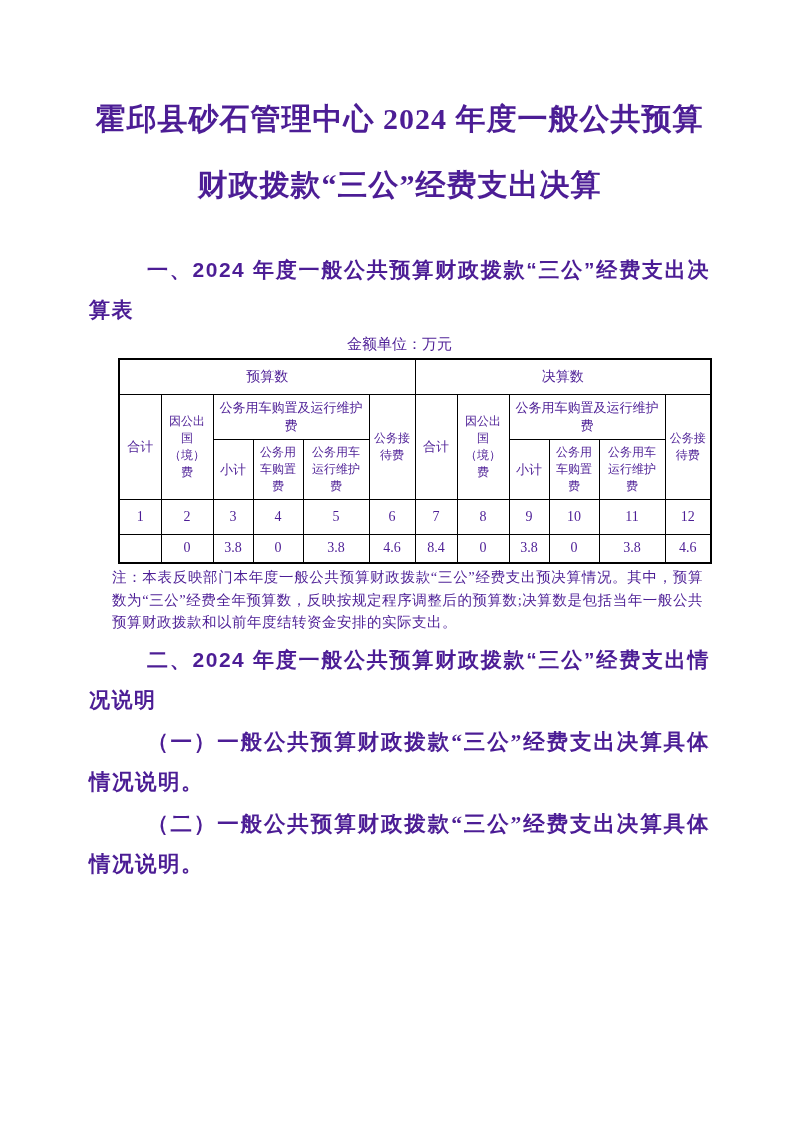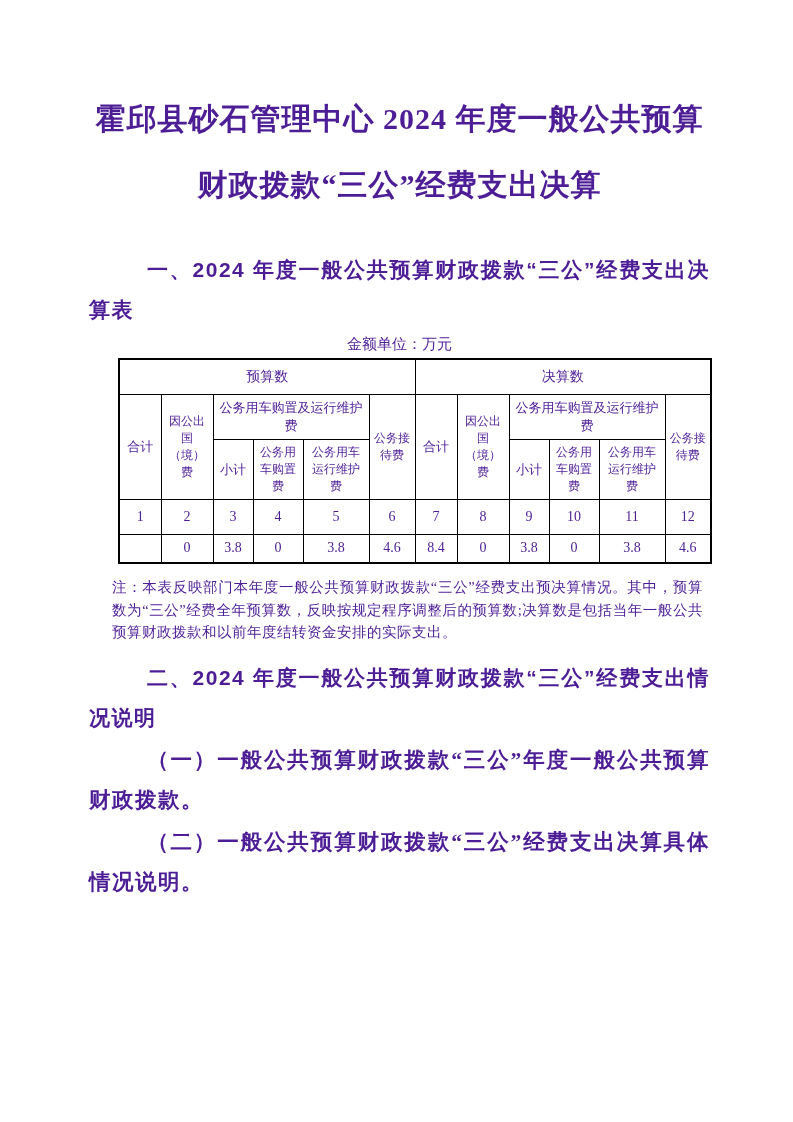--- a/index.html
+++ b/index.html
@@ -29,21 +29,21 @@
   .h-num {
     margin-top: 32px;
     font-size: 21px;
     line-height: 40px;
     font-weight: 600;
     letter-spacing: 1.5px;
     text-align: justify;
     text-indent: 58px;
     font-family: "Liberation Sans", "DejaVu Sans", sans-serif;
   }
-  .h-num.second { margin-top: 14px; }
+  .h-num.second { margin-top: 6px; }
   .unit-line {
     margin-top: 4px;
     font-size: 15px;
     line-height: 20px;
     text-align: center;
   }
   table.budget {
     margin-top: 4px;
     margin-left: 29px;  
     border-collapse: collapse;
@@ -65,21 +65,21 @@
   .row-sub2 td { height: 43px; font-size: 12px; line-height: 17px; }
   td.subtotal { font-size: 13px; }
   .row-nums td { height: 35px; font-size: 14px; }
   .row-vals td {
     height: 29px;
     font-size: 14px;
     text-align: left;
     padding-left: 2px;
   }
   .table-note {
-    margin-top: 12px;
+    margin-top: 2px;
     margin-left: 23px;   
     width: 591px;
     font-size: 14.5px;
     line-height: 22.5px;
     letter-spacing: 0.5px;
     text-align: justify;
   }
   .h-sub {
     margin-top: 2px;
     font-size: 21.5px;
@@ -178,19 +178,19 @@
         <td>3.8</td>
         <td>4.6</td>
       </tr>
     </tbody>
       </table>
 
     <div class="table-note">注：本表反映部门本年度一般公共预算财政拨款“三公”经费支出预决算情况。其中，预算数为“三公”经费全年预算数，反映按规定程序调整后的预算数;决算数是包括当年一般公共预算财政拨款和以前年度结转资金安排的实际支出。</div>
 
     <div class="h-num second">二、2024 年度一般公共预算财政拨款“三公”经费支出情况说明</div>
 
-    <div class="h-sub">（一）一般公共预算财政拨款“三公”年度一般公共预算财政拨款。</div>
+    <div class="h-sub">（一）一般公共预算财政拨款“三公”经费支出决算具体情况说明。</div>
 
 
     <div class="h-sub">（二）一般公共预算财政拨款“三公”经费支出决算具体情况说明。</div>
 
   </div>
 </div>
 
 </body></html>

